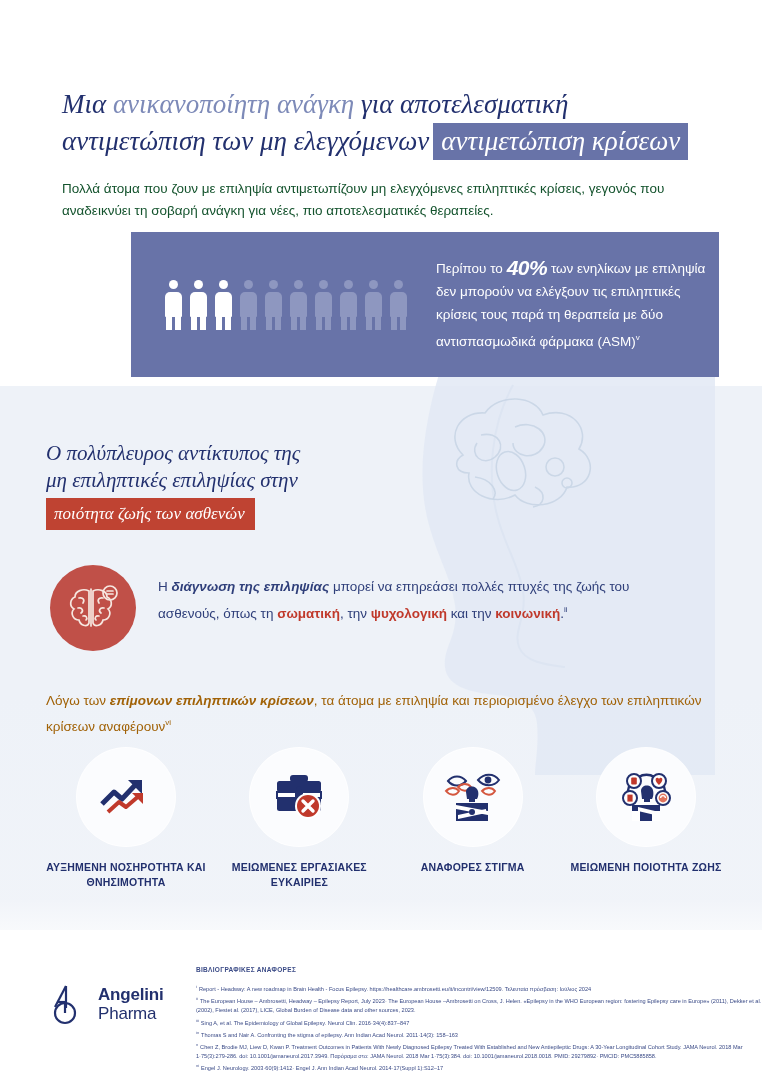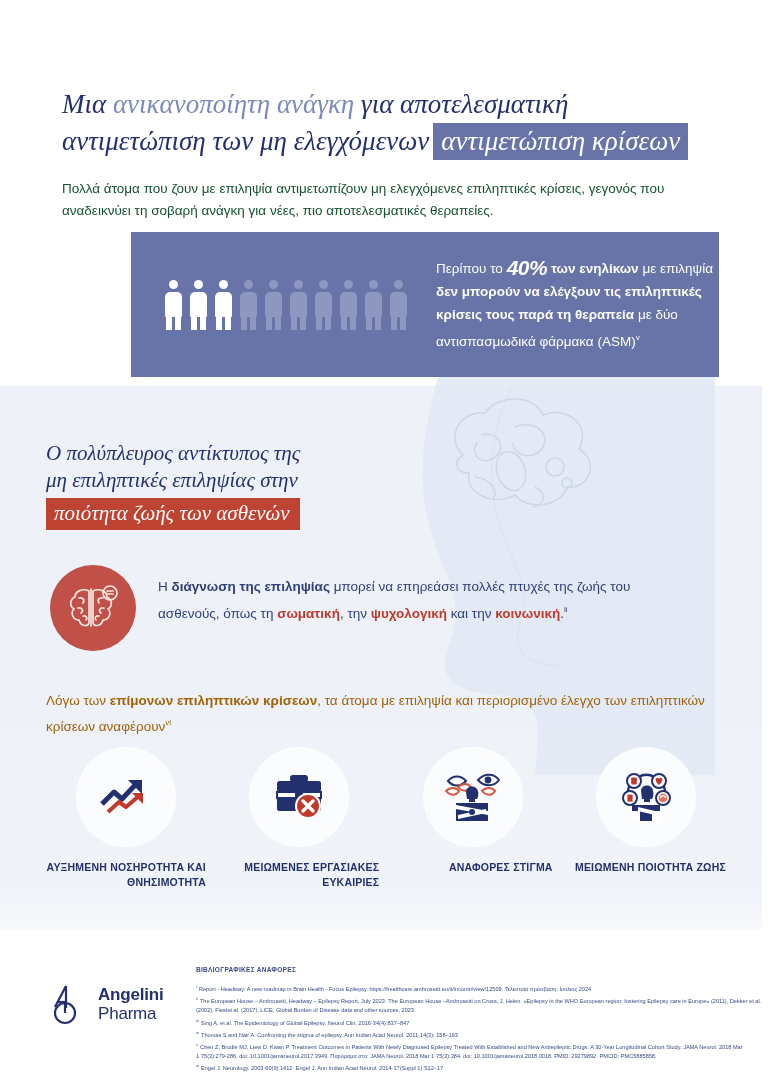--- a/index.html
+++ b/index.html
@@ -124,21 +124,21 @@
     line-height: 23px;
     max-width: 320px;
   }
   .stat-big {
     font-size: 21px;
     font-weight: bold;
     font-style: italic;
     letter-spacing: -0.5px;
     vertical-align: -2px;
   }
-  .stat-bold { font-weight: bold; }
+  .stat-bold { font-weight: normal; }
   .sup { font-size: 8px; vertical-align: super; }
 
   
   .sec2-head {
     position: absolute;
     left: 46px; top: 440px;
     width: 400px;
   }
   .sec2-line {
     font-family: "Liberation Serif", serif;
@@ -147,21 +147,21 @@
     line-height: 27px;
     color: #22306e;
     white-space: nowrap;
   }
   .sec2-hl {
     display: inline-block;
     background: #bf4332;
     color: #ffffff;
     font-family: "Liberation Serif", serif;
     font-style: italic;
-    font-size: 21px;
+    font-size: 17px;
     line-height: 27px;
     padding: 2px 10px 3px 8px;
     margin-top: 4px;
   }
 
   
   .diag-row {
     position: absolute;
     left: 50px; top: 565px;
     width: 640px;
@@ -177,21 +177,21 @@
     align-items: center;
     justify-content: center;
   }
   .diag-text {
     margin-left: 22px;
     font-size: 13.5px;
     line-height: 23px;
     color: #2f3f7a;
     padding-top: 10px;
   }
-  .b { font-weight: bold; }
+  .b { font-weight: bold; font-style: italic; }
   .red { color: #c0392b; font-weight: bold; }
 
   
   .cards-intro {
     position: absolute;
     left: 46px; top: 690px;
     width: 680px;
     font-size: 13.5px;
     line-height: 22px;
     color: #a16207;
@@ -216,21 +216,20 @@
     justify-content: center;
     box-shadow: 0 0 0 1px rgba(255,255,255,0.9);
   }
   .card-label {
     margin-top: 14px;
     font-size: 10.5px;
     font-weight: bold;
     letter-spacing: 0.2px;
     line-height: 15px;
     color: #22306e;
-    text-align: right;
   }
 
   
   .footer-logo {
     position: absolute;
     left: 52px; top: 983px;
     display: flex;
     align-items: center;
   }
   .logo-word {

